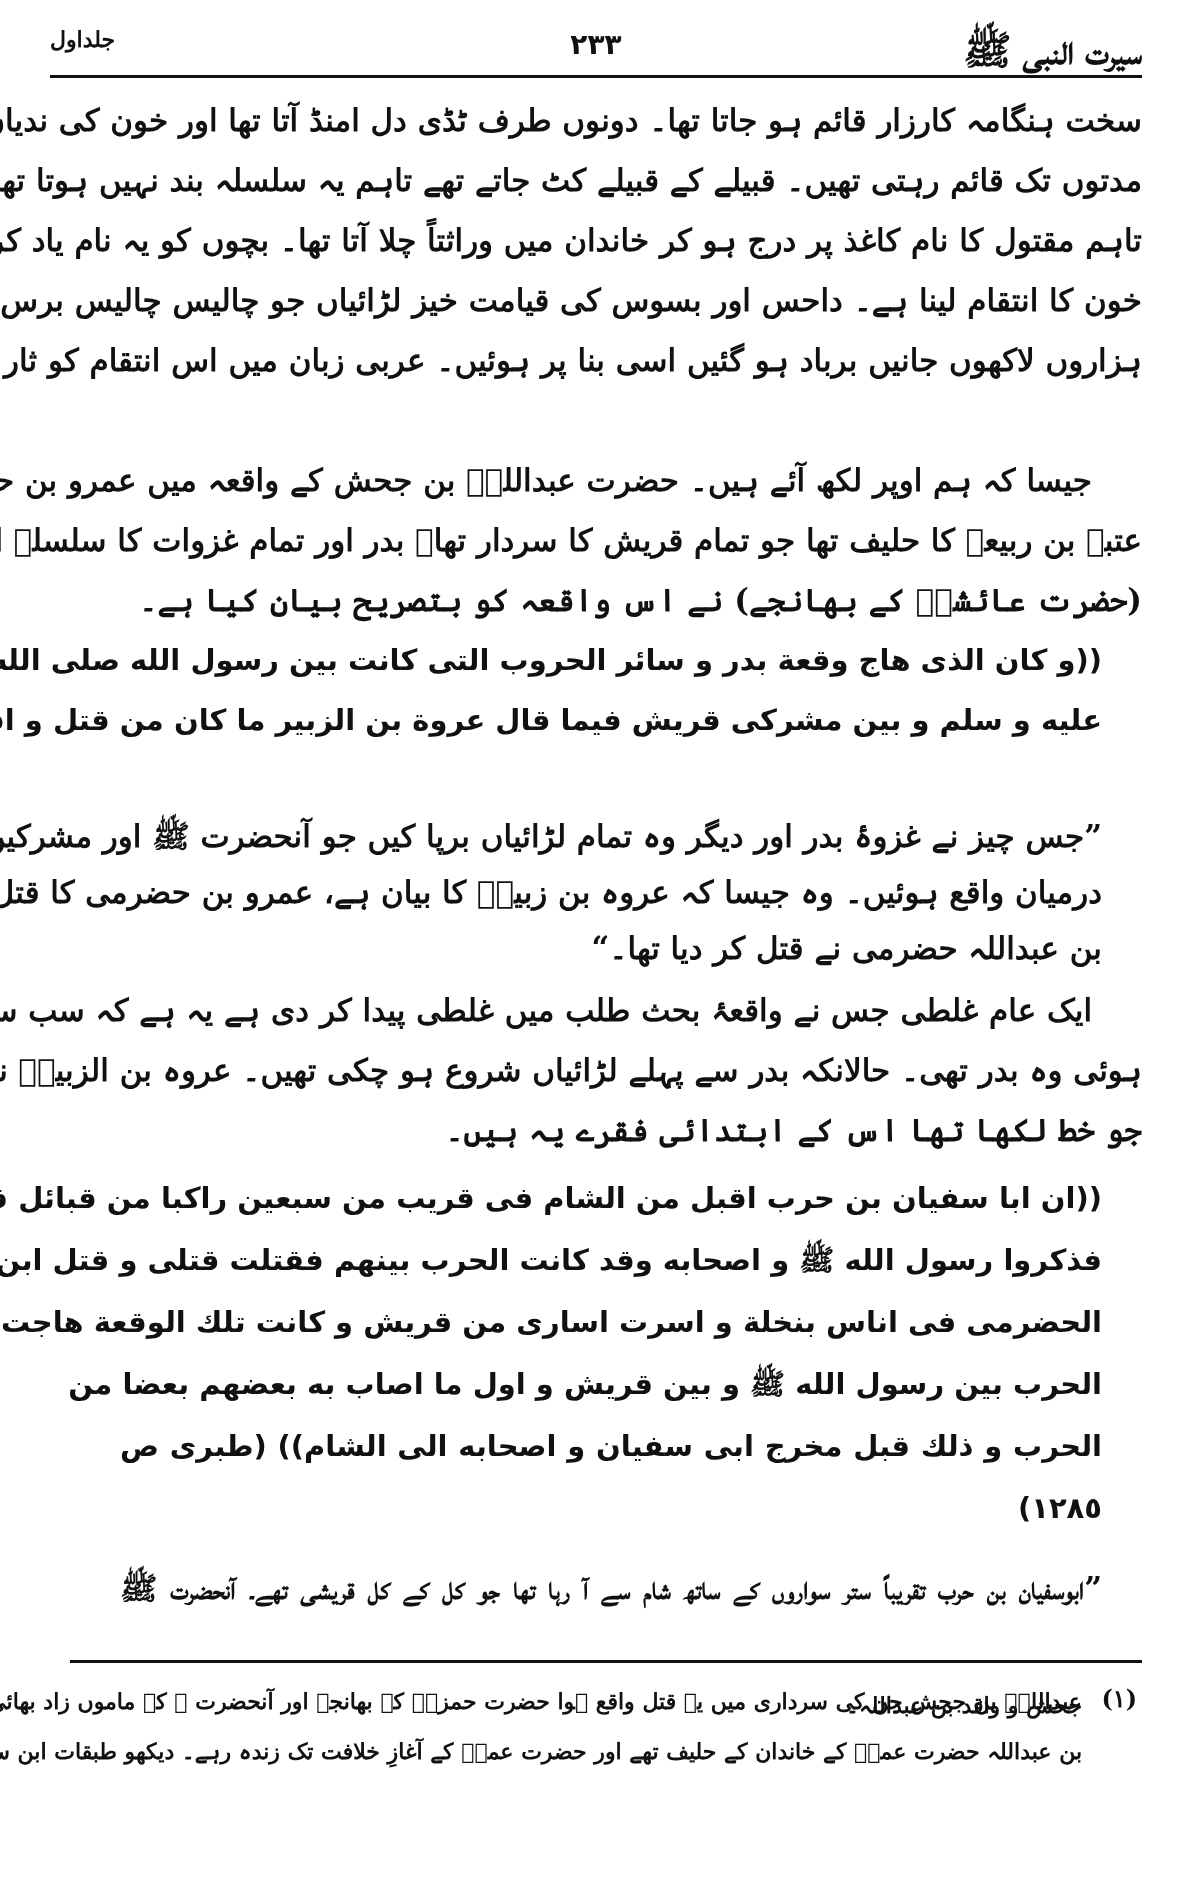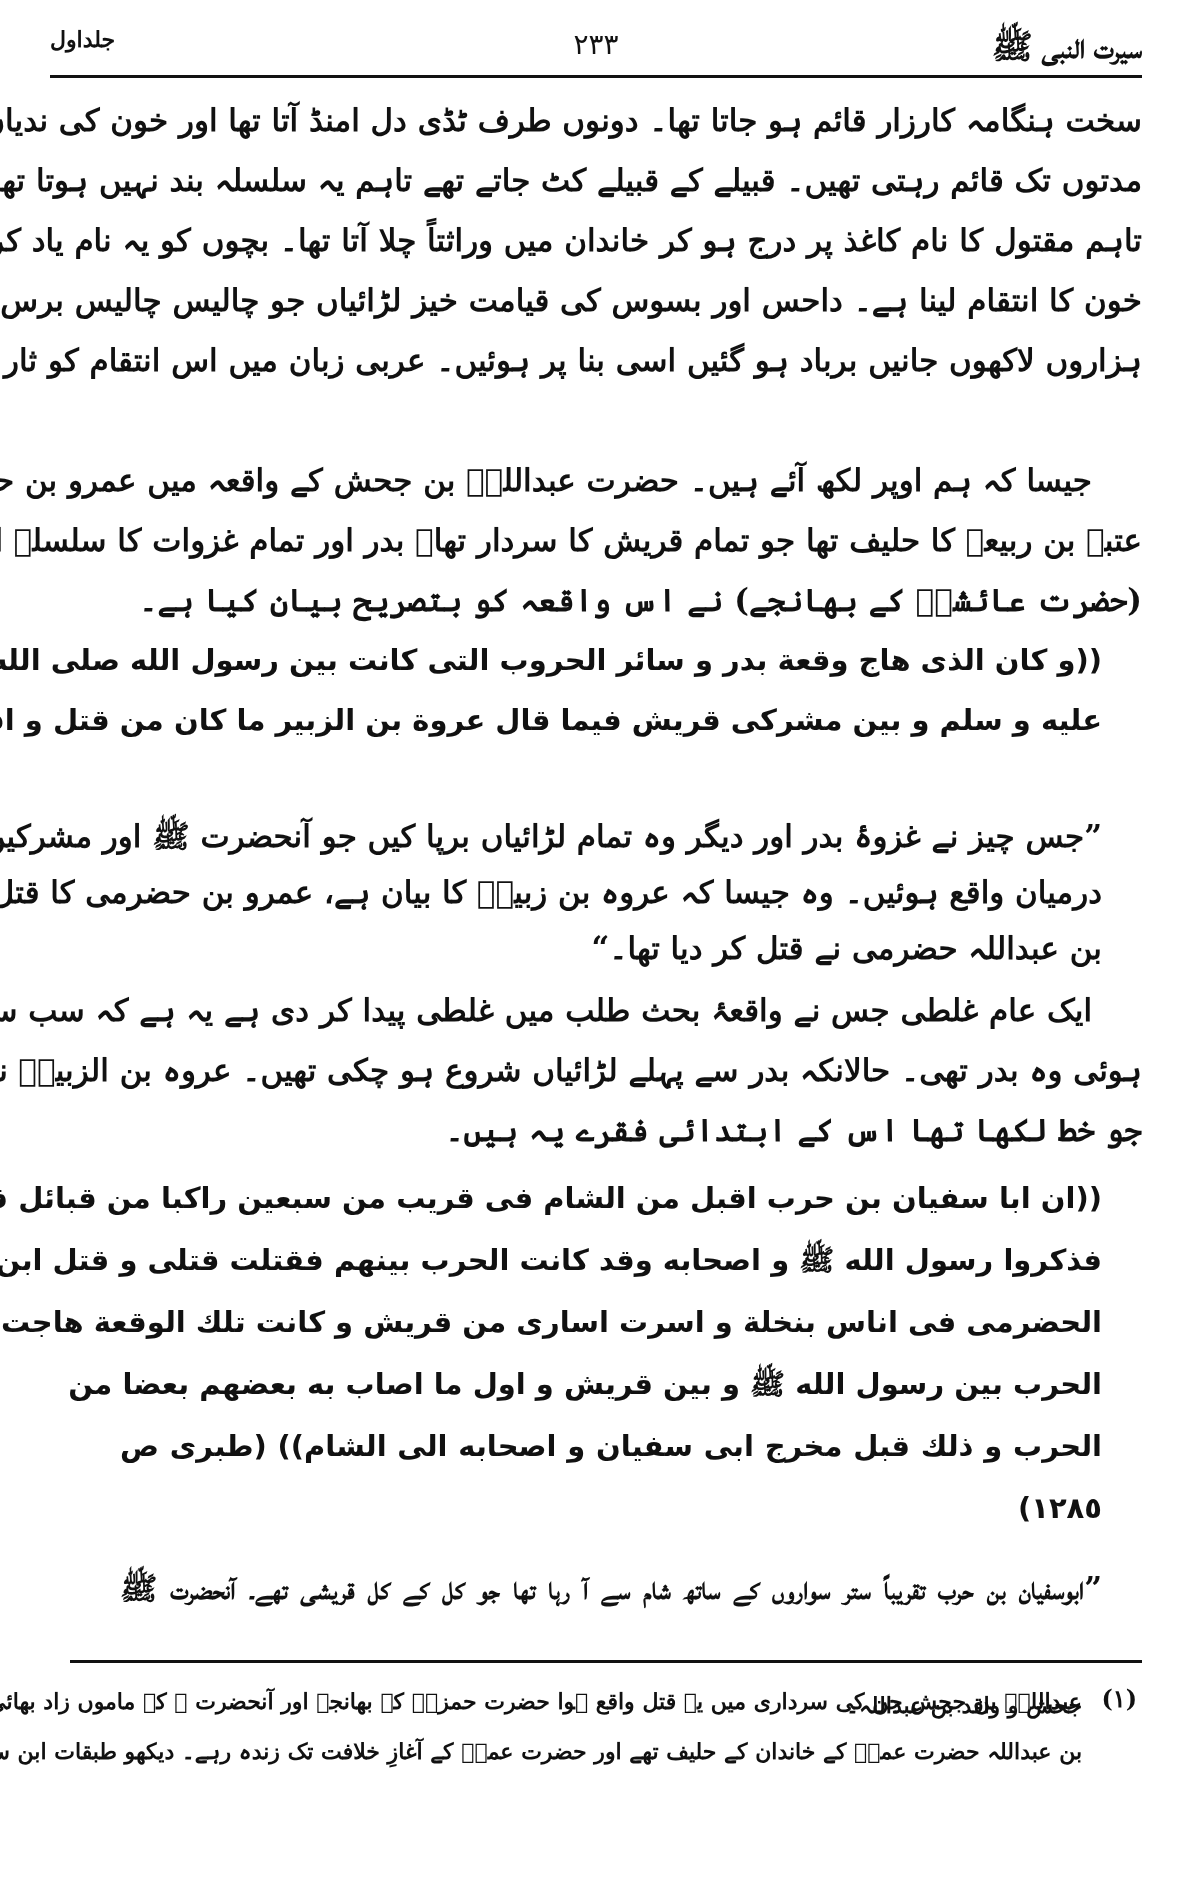--- a/index.html
+++ b/index.html
@@ -2,22 +2,22 @@
 <html><head>
 <meta charset="utf-8">
 <style>
   html, body { margin:0; padding:0; }
   body {
     width:1192px; height:1891px; background:#ffffff; position:relative; overflow:hidden;
     font-family:"DejaVu Sans", sans-serif; color:#111;
   }
   .page { position:absolute; left:0; top:0; width:1192px; height:1891px; }
   .header { position:absolute; left:50px; right:50px; top:22px; height:50px; direction:rtl; }
-  .header .book-title { position:absolute; right:0; top:4px; font-size:34px; font-weight:bold; font-family:Liberation Serif, serif; }
-  .header .page-number { position:absolute; left:50%; transform:translateX(-50%); top:6px; font-size:28px; font-weight:normal; }
+  .header .book-title { position:absolute; right:0; top:4px; font-size:40px; font-weight:bold; font-family:Liberation Sans, sans-serif; }
+  .header .page-number { position:absolute; left:50%; transform:translateX(-50%); top:6px; font-size:28px; font-weight:bold; }
   .header .volume { position:absolute; left:0; top:4px; font-size:22px; font-weight:bold; font-family:"DejaVu Serif", serif; }
   .rule-top { position:absolute; left:50px; right:50px; top:75px; border-top:3px solid #111; }
   .rule-foot { position:absolute; left:70px; right:50px; top:1660px; border-top:3px solid #111; }
 
   .line {
     position:absolute; direction:rtl; white-space:nowrap; text-align:justify;
     font-family:"DejaVu Serif", serif; font-size:31px; font-weight:bold; line-height:56px; height:56px;
     text-align-last:justify;
   }
   .line.last { text-align-last:right; }

